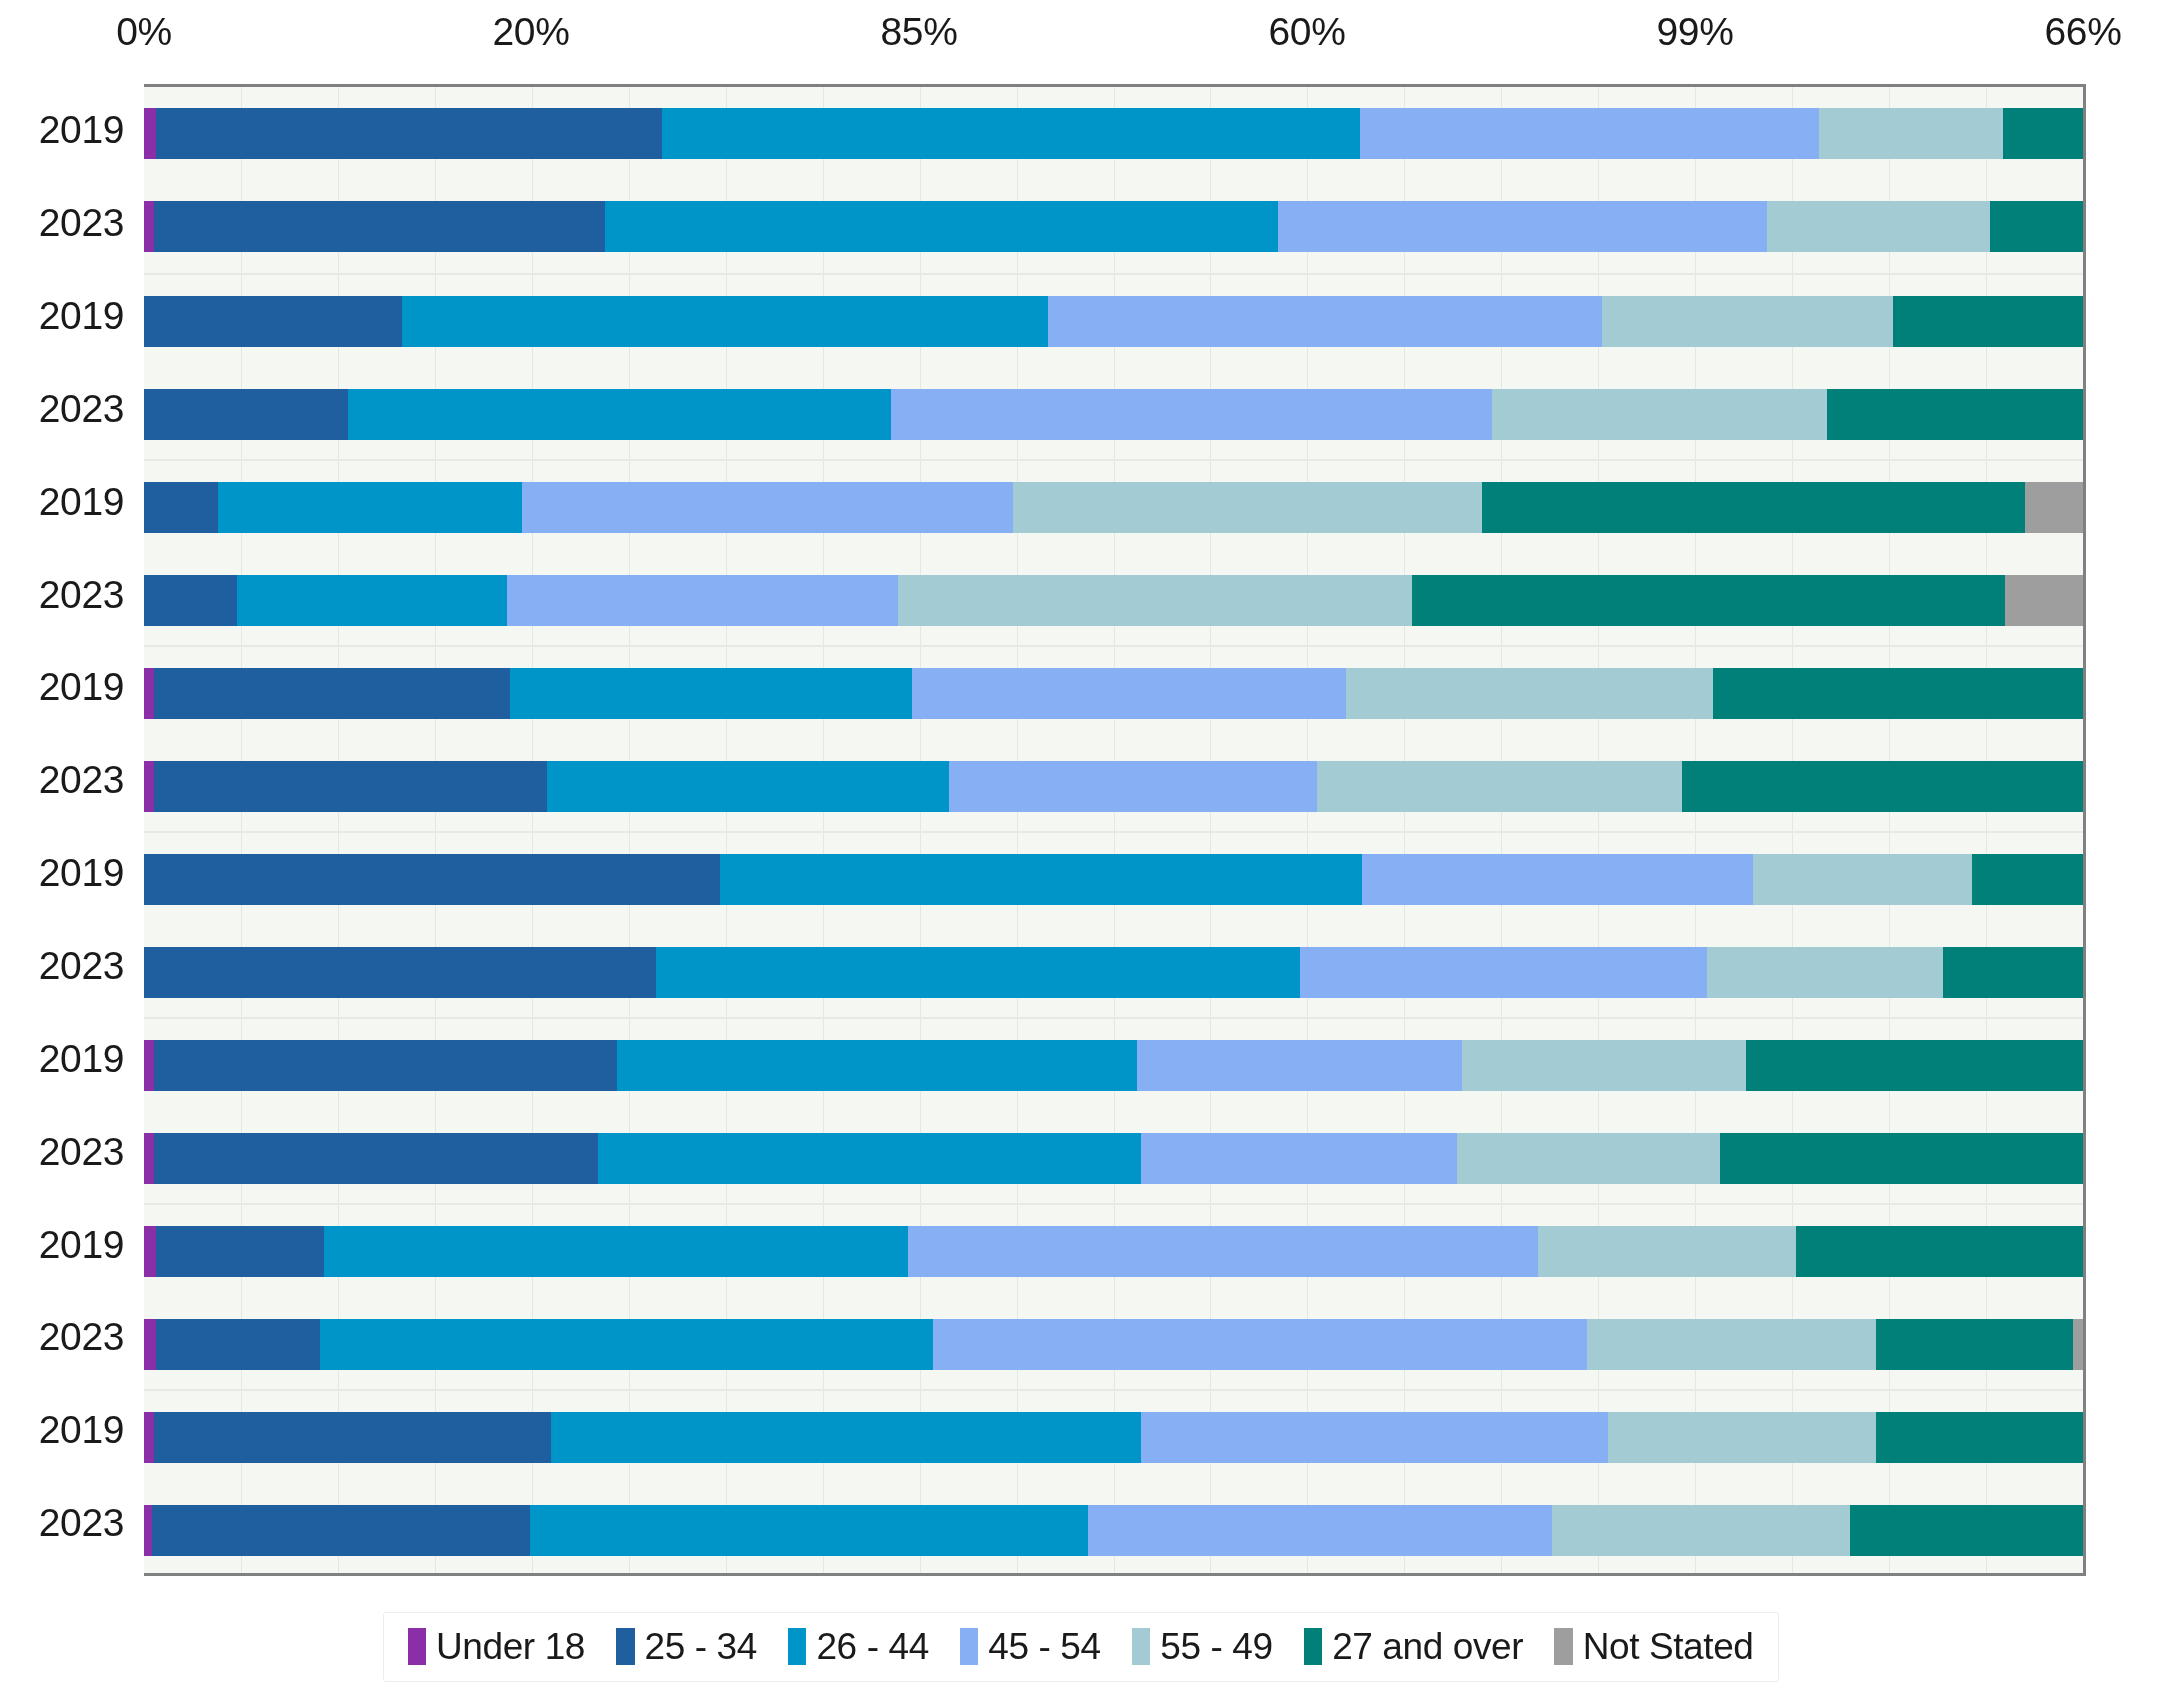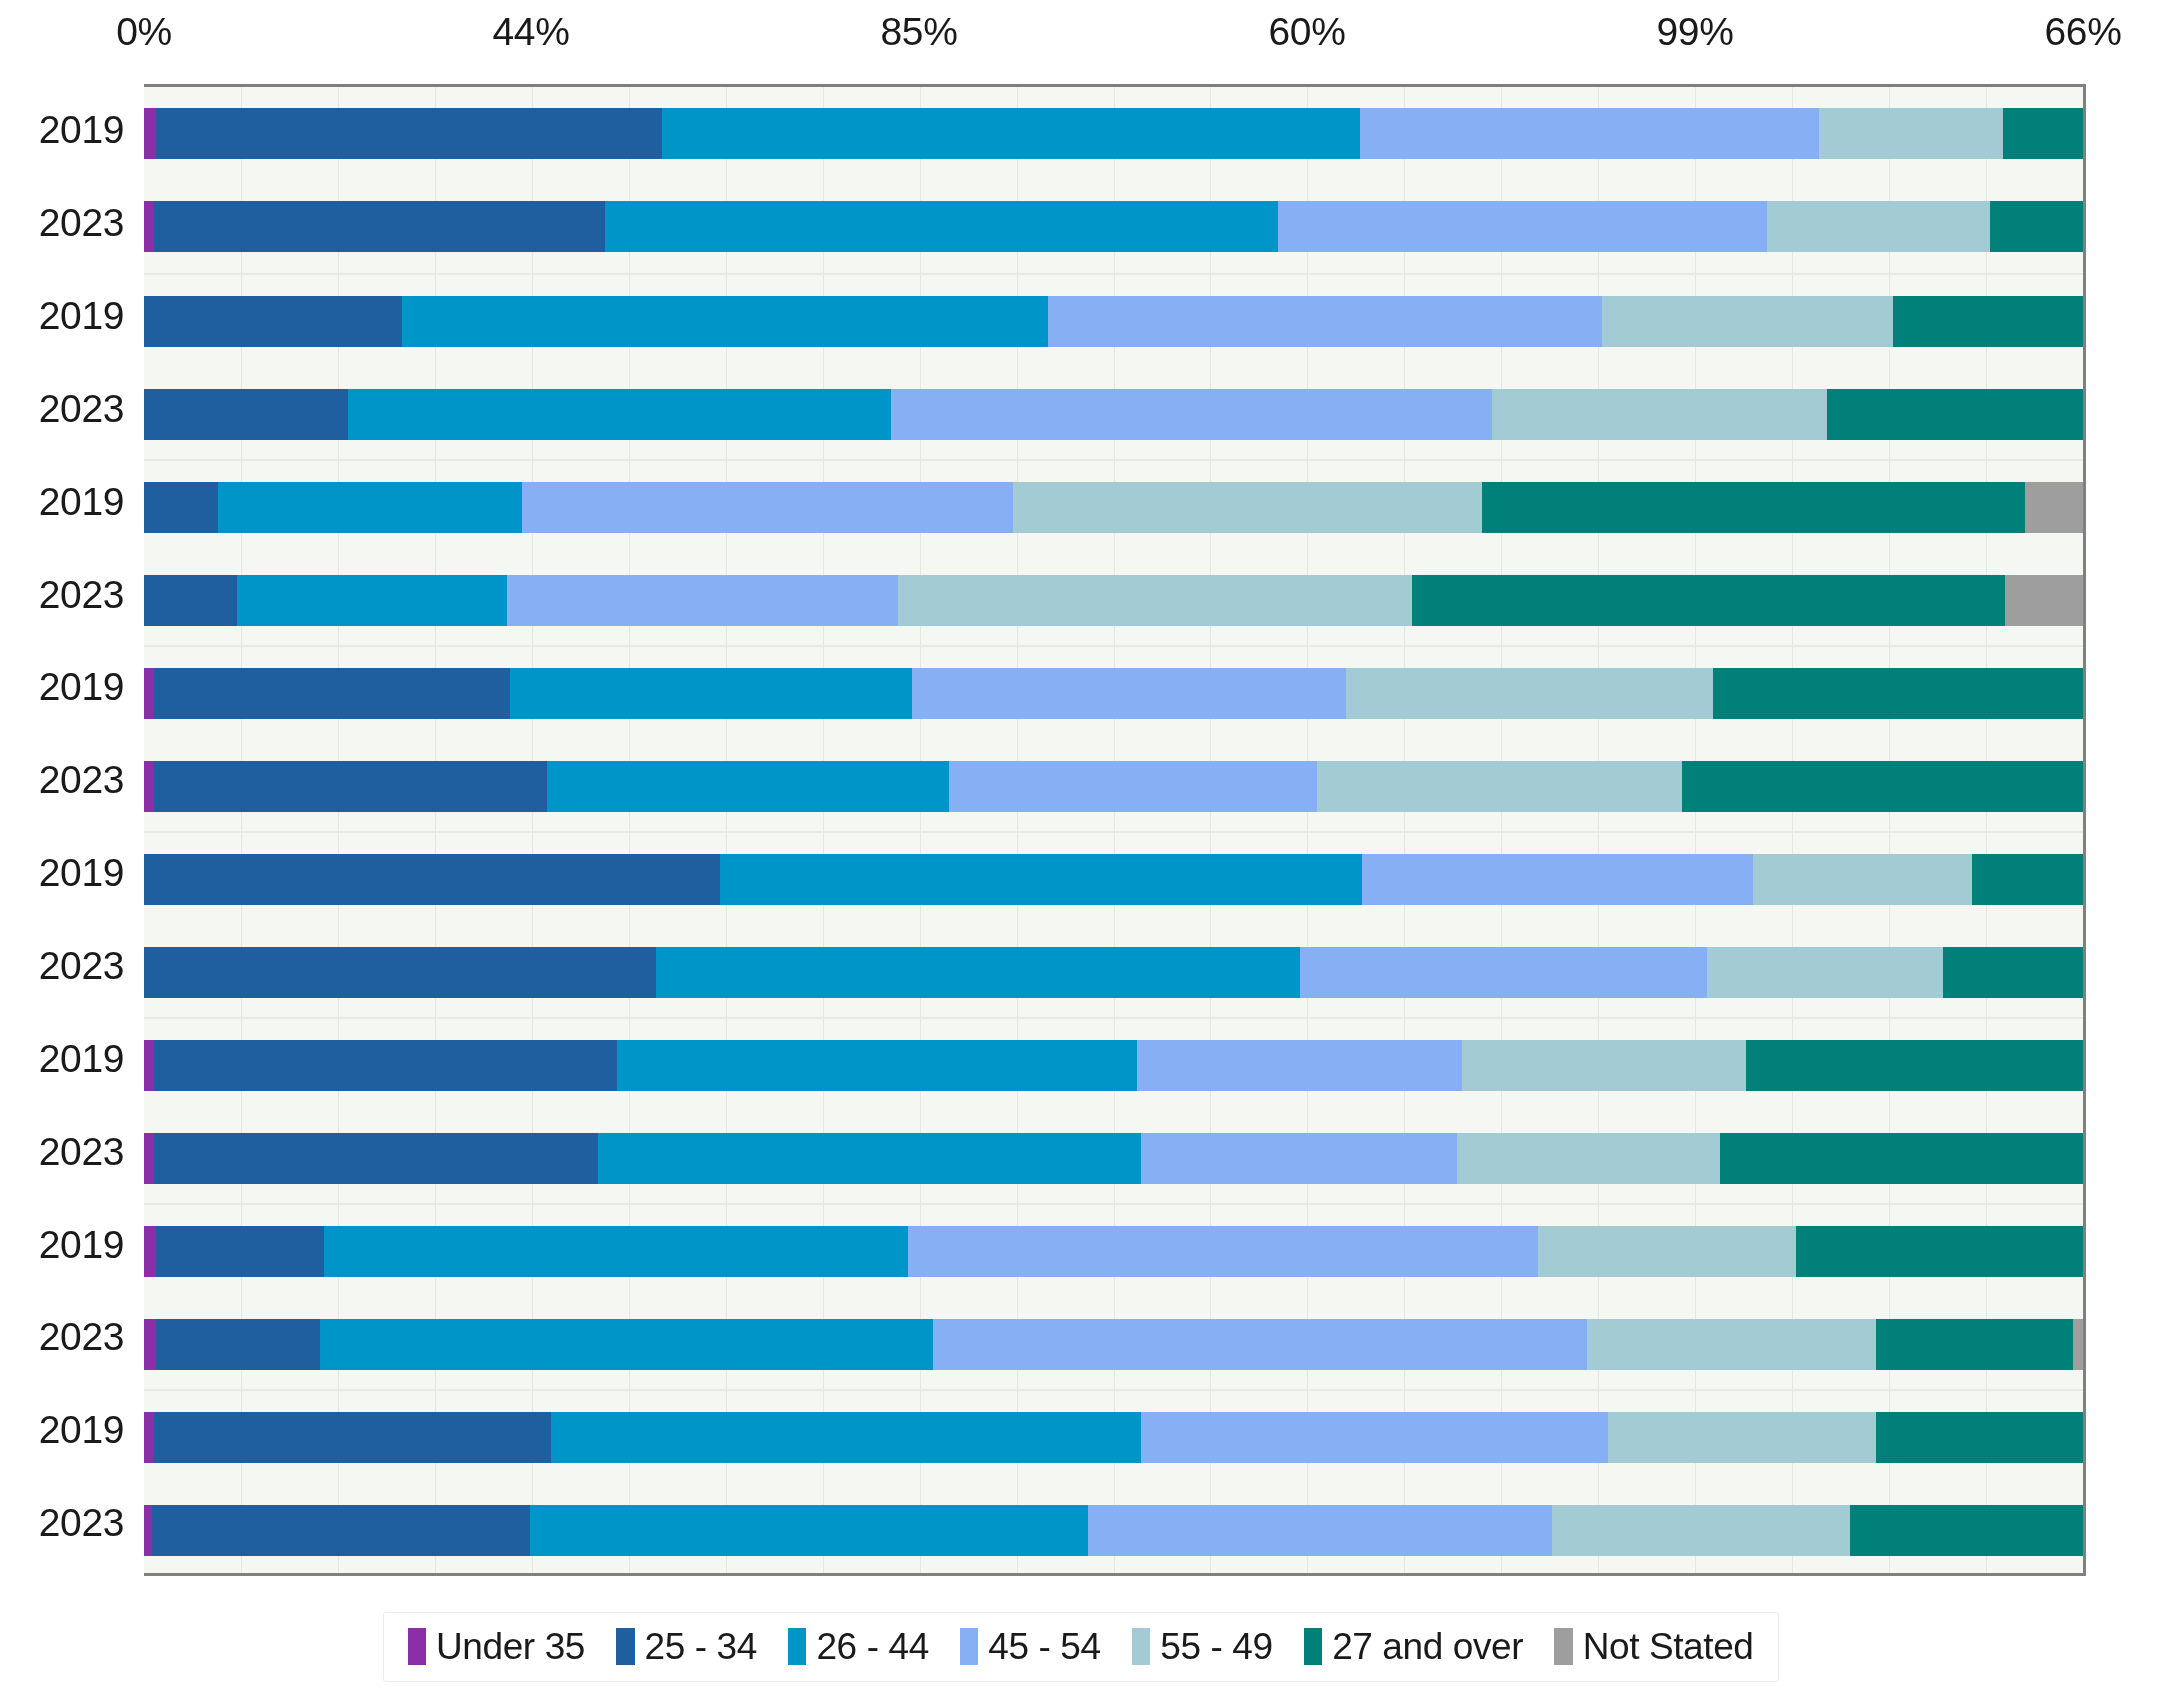--- a/index.html
+++ b/index.html
@@ -147,21 +147,21 @@
     letter-spacing: -0.4px;
   }
 </style>
 </head>
 <body>
 
 <div id="chart-root">
 
   <div id="x-axis">
       <div class="xtick" style="left: 144px;">0%</div>
-      <div class="xtick" style="left: 531px;">44%</div>
+      <div class="xtick" style="left: 531px;">20%</div>
       <div class="xtick" style="left: 919px;">85%</div>
       <div class="xtick" style="left: 1307px;">60%</div>
       <div class="xtick" style="left: 1695px;">99%</div>
       <div class="xtick" style="left: 2083px;">66%</div>
     </div>
 
   <div id="y-labels">
       <div class="ylabel" style="top: 46px;">2019</div>
       <div class="ylabel" style="top: 139px;">2023</div>
       <div class="ylabel" style="top: 232px;">2019</div>
@@ -375,21 +375,21 @@
               <div class="seg" style="width: 12%; background: rgb(0, 128, 120);"></div>
             </div>
           </div>
         </div>
       </div>
   </div>
 
   <div id="legend">
       <div class="legend-item">
         <span class="swatch" style="background: rgb(139, 47, 168);"></span>
-        <span class="legend-label">Under 35</span>
+        <span class="legend-label">Under 18</span>
       </div>
       <div class="legend-item">
         <span class="swatch" style="background: rgb(31, 95, 160);"></span>
         <span class="legend-label">25 - 34</span>
       </div>
       <div class="legend-item">
         <span class="swatch" style="background: rgb(0, 149, 200);"></span>
         <span class="legend-label">26 - 44</span>
       </div>
       <div class="legend-item">

